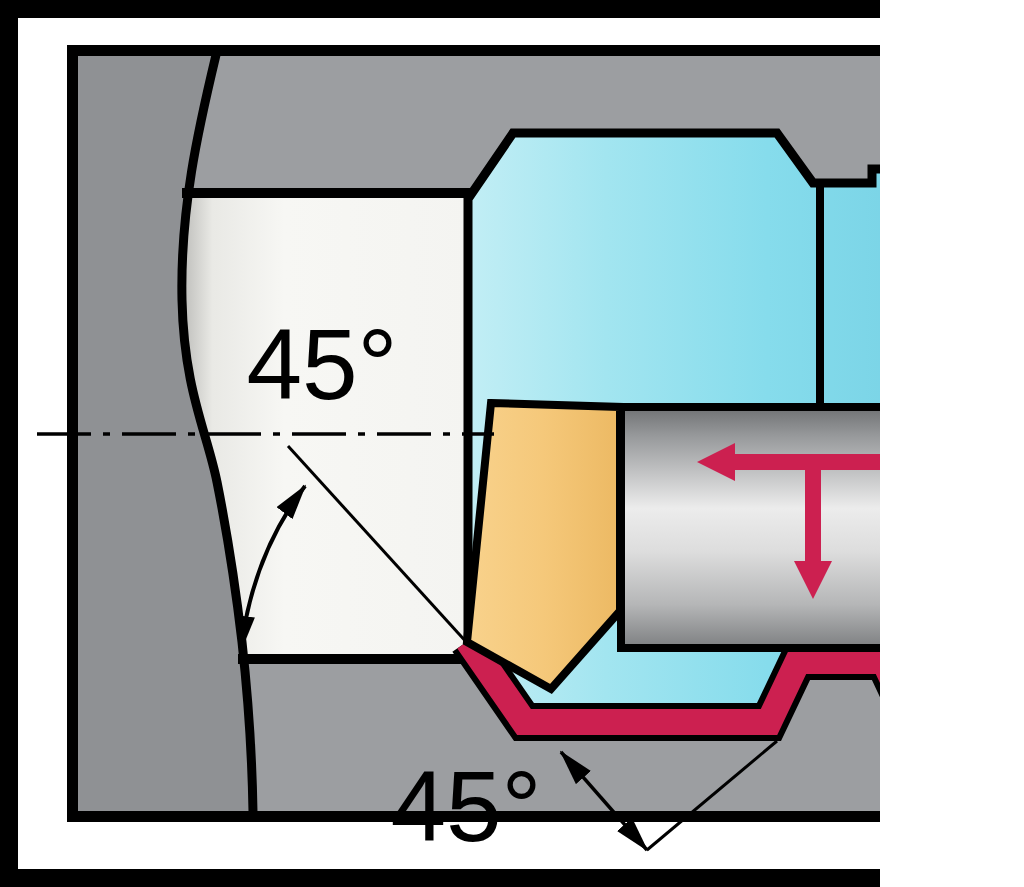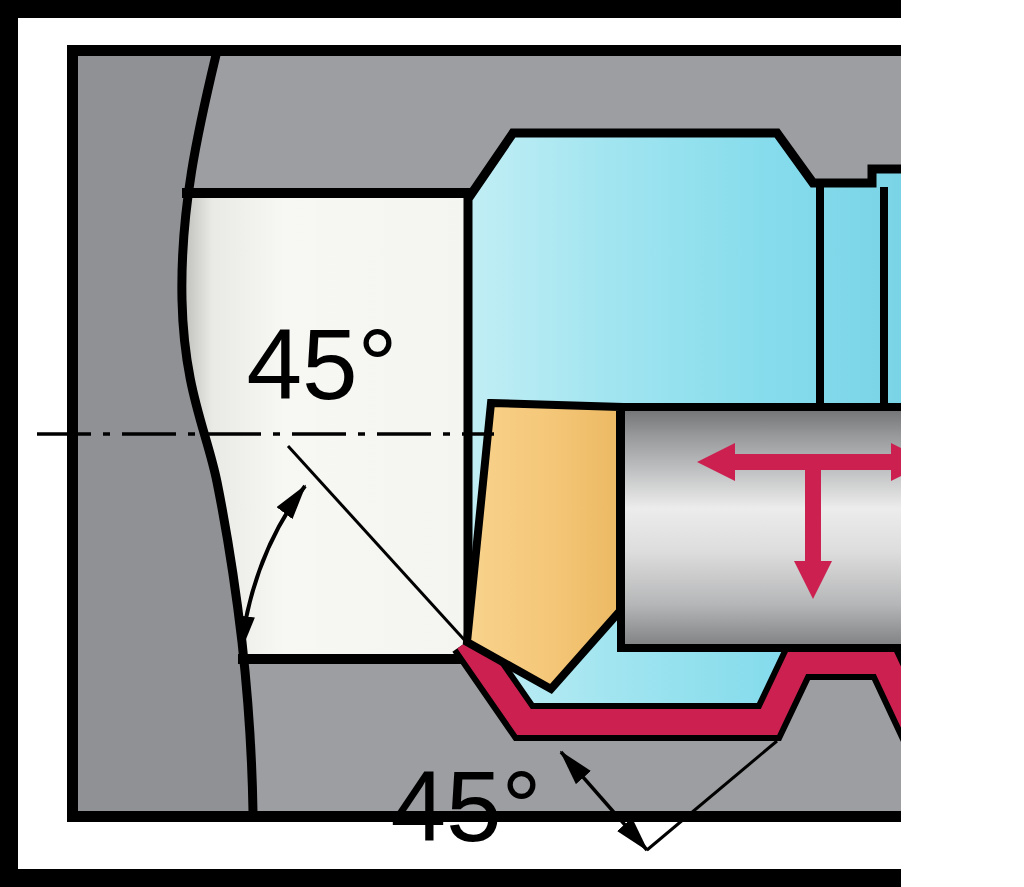--- a/index.html
+++ b/index.html
@@ -14,21 +14,20 @@
     --shaft-dark:#7d7f81;
     --background:#ffffff;
   }
   html,body{margin:0;padding:0;background:#ffffff;}
   .stage{
     position:relative;
     width:880px;height:887px;
     background:var(--background);
     overflow:hidden;
     font-family:"Liberation Sans", sans-serif;
-    padding-left:21px;
   }
   svg{position:absolute;left:0;top:0;}
   .angle-label{
     font-family:"Liberation Sans", sans-serif;
     font-size:100px;
     fill:var(--outline);
   }
   .outline{stroke:var(--outline);}
   
   .g-cyan-0{stop-color:#c2eef5;}

